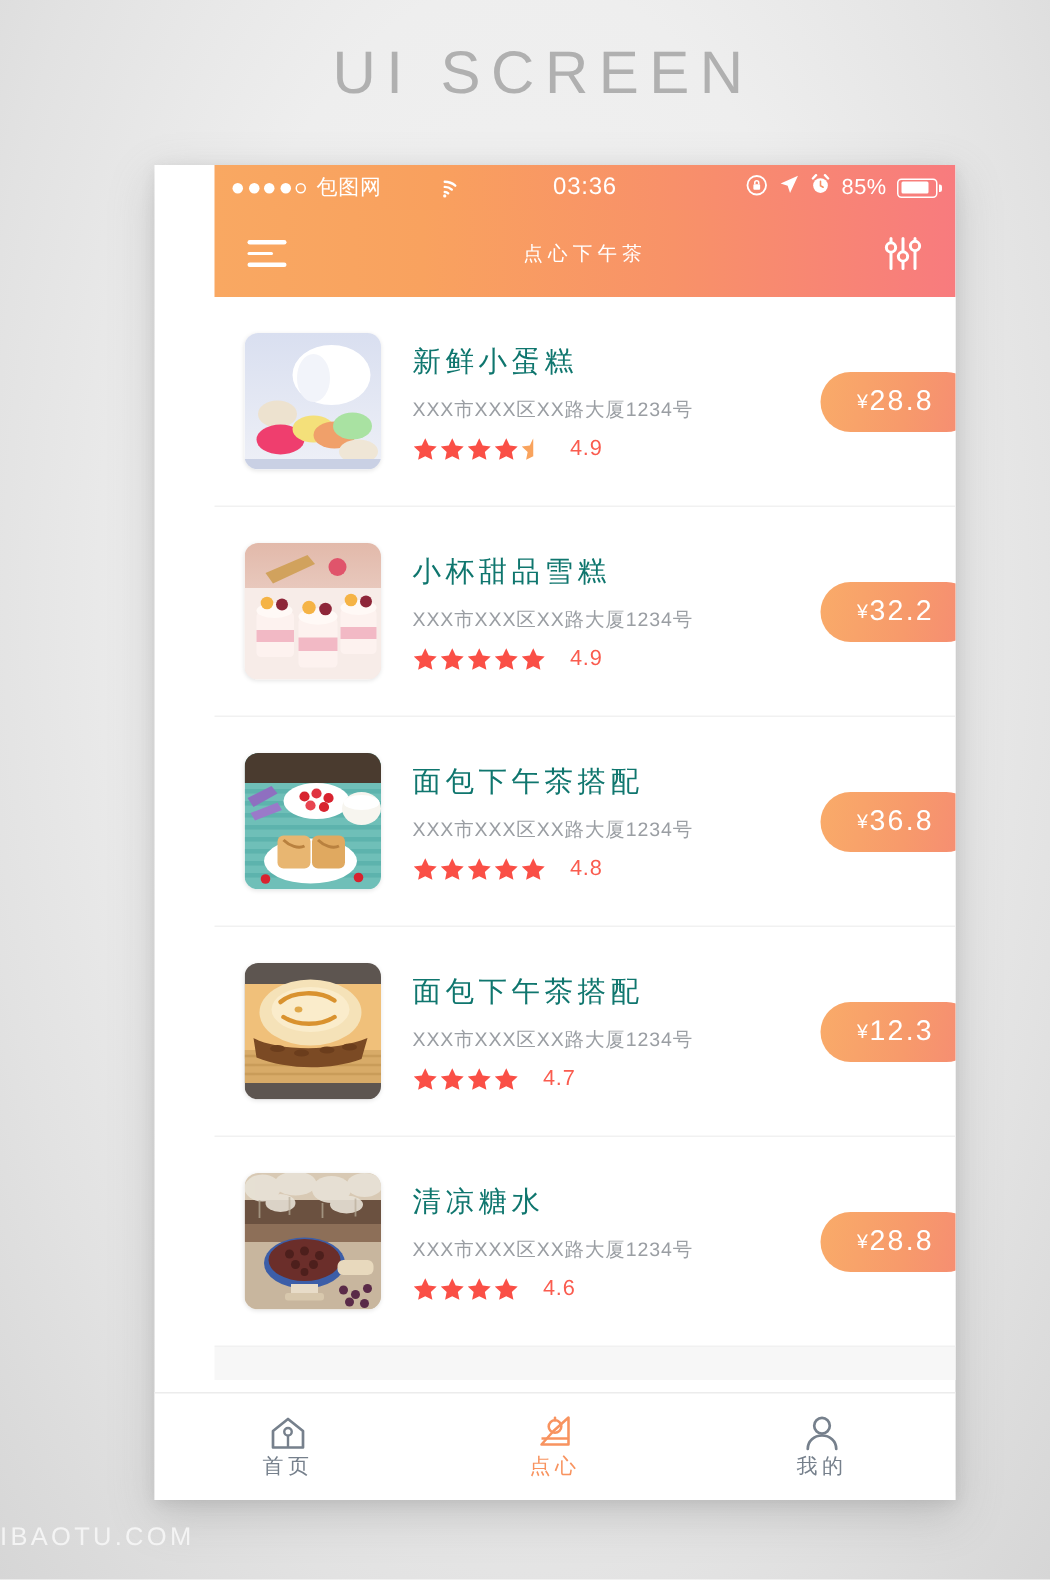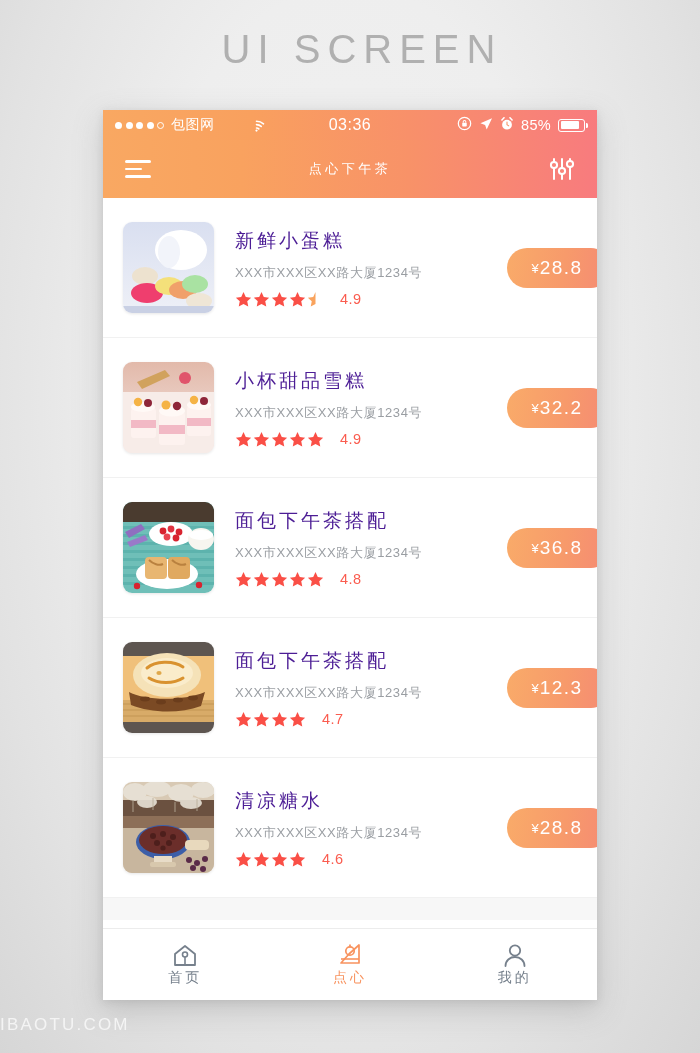--- a/index.html
+++ b/index.html
@@ -45,20 +45,21 @@
   
   .phone {
     position: absolute;
     left: 103px;
     top: 110px;
     width: 494px;
     height: 890px;
     background: #ffffff;
     overflow: hidden;
     box-shadow: 0 10px 28px rgba(120,120,120,0.30), 0 2px 8px rgba(120,120,120,0.18);
+    padding-left: 40px;
   }
 
   
   .statusbar {
     height: 30px;
     background: linear-gradient(90deg, #f9a862 0%, #f9a05e 30%, #f8906a 62%, #f87b7e 100%);
     display: flex;
     align-items: center;
     padding: 0 12px;
     color: #ffffff;
@@ -175,21 +176,21 @@
   }
   .thumb svg { display: block; width: 100%; height: 100%; }
 
   .info {
     margin-left: 21px;
     flex: 1 1 auto;
     min-width: 0;
   }
   .item-name {
     font-size: 19px;
-    color: #4c1d95;
+    color: #0f766e;
     letter-spacing: 3px;
     margin-bottom: 10px;
     white-space: nowrap;
   }
   .item-addr {
     font-size: 13px;
     color: #9a9ea3;
     letter-spacing: .6px;
     margin-bottom: 9px;
     white-space: nowrap;

